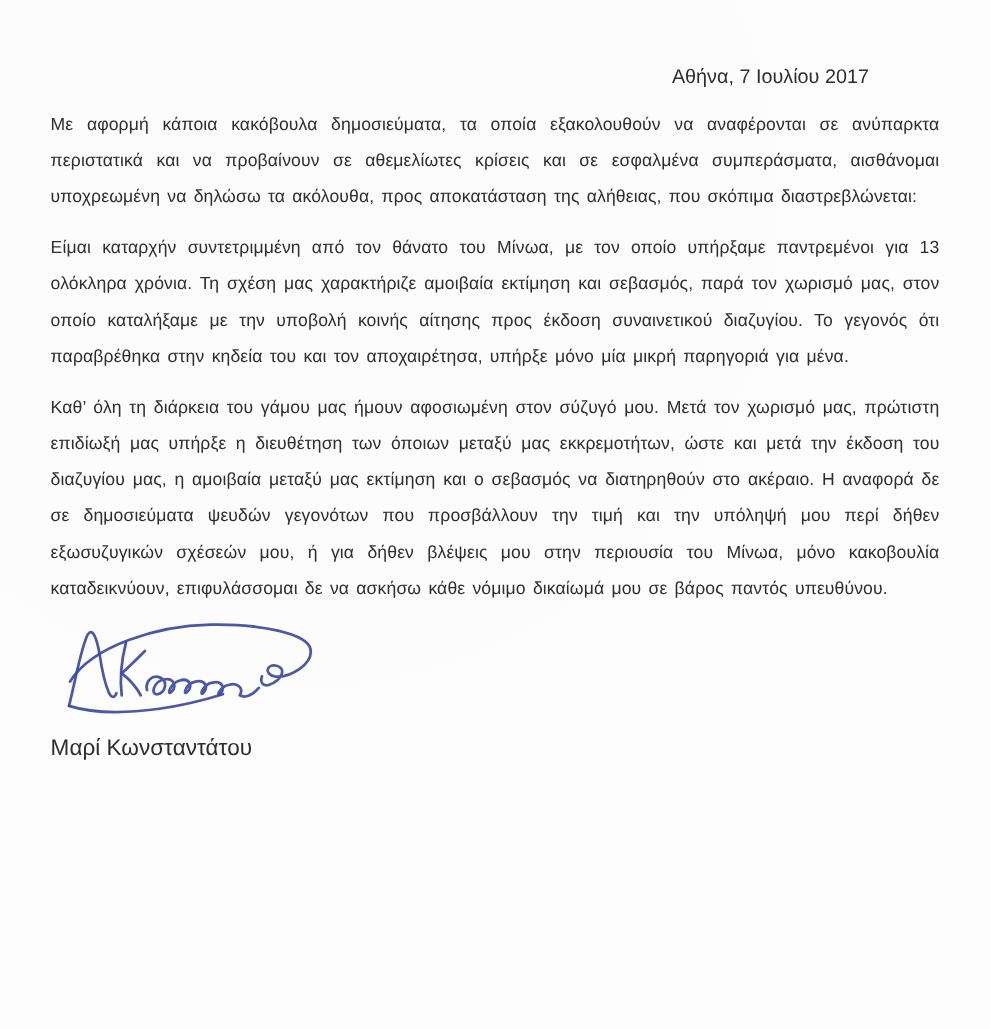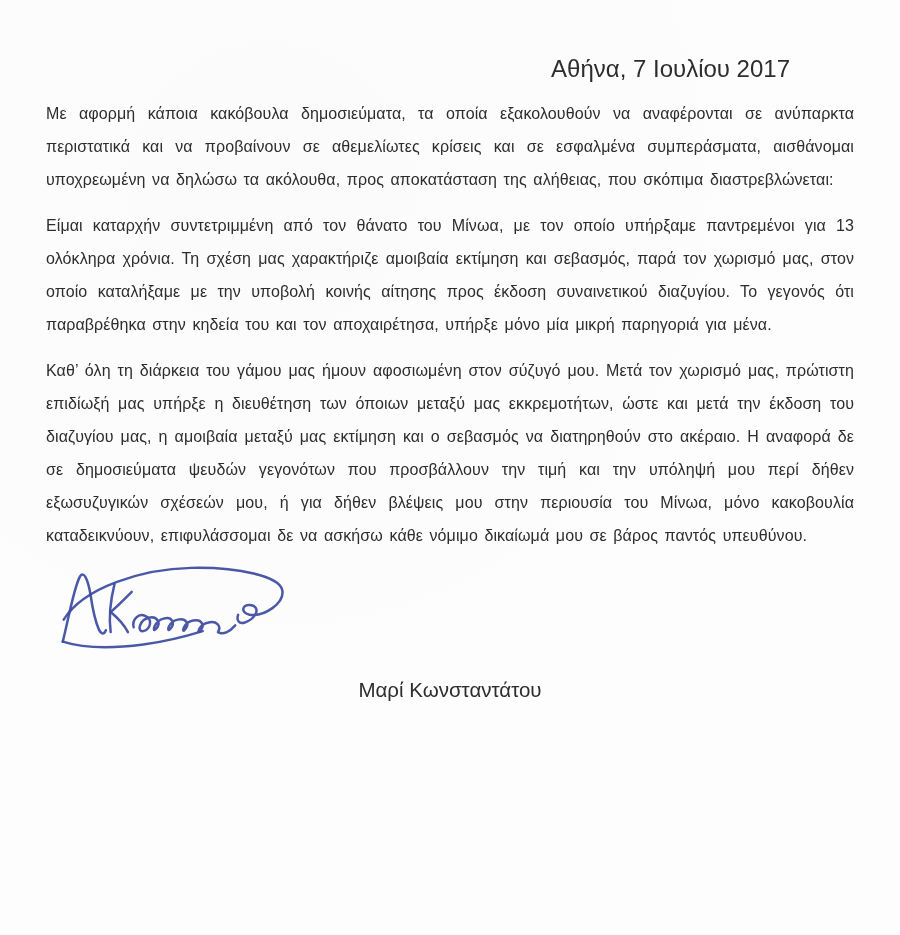--- a/index.html
+++ b/index.html
@@ -20,21 +20,21 @@
     width: 900px;
     height: 935px;
     padding: 56px 46px 0 46px;
     background:
       radial-gradient(circle at 30% 20%, rgba(0,0,0,0.008), transparent 60%),
       #fdfdfd;
   }
   .dateline {
     text-align: right;
     padding-right: 64px;
-    font-size: 24px;
+    font-size: 18px;
     line-height: 26px;
     margin: 0 0 15px 0;
     white-space: nowrap;
   }
   .body-text p {
     font-size: 16px;
     line-height: 33px;
     text-align: justify;
     margin: 0 0 13px 0;
     word-spacing: 2px;
@@ -55,23 +55,22 @@
     fill: none;
     stroke: #3b4a9f;
     stroke-width: 2.6;
     stroke-linecap: round;
     stroke-linejoin: round;
     opacity: 0.92;
   }
   .signatory {
     font-size: 20.5px;
     line-height: 26px;
-    margin-top: 20px;
+    margin-top: 10px;
     color: #2d2d2d;
-    text-align: center;
   }
 </style>
 </head>
 <body>
 
 <div class="page">
 
   <div class="dateline">Αθήνα, 7 Ιουλίου 2017</div>
 
   <div class="body-text">

